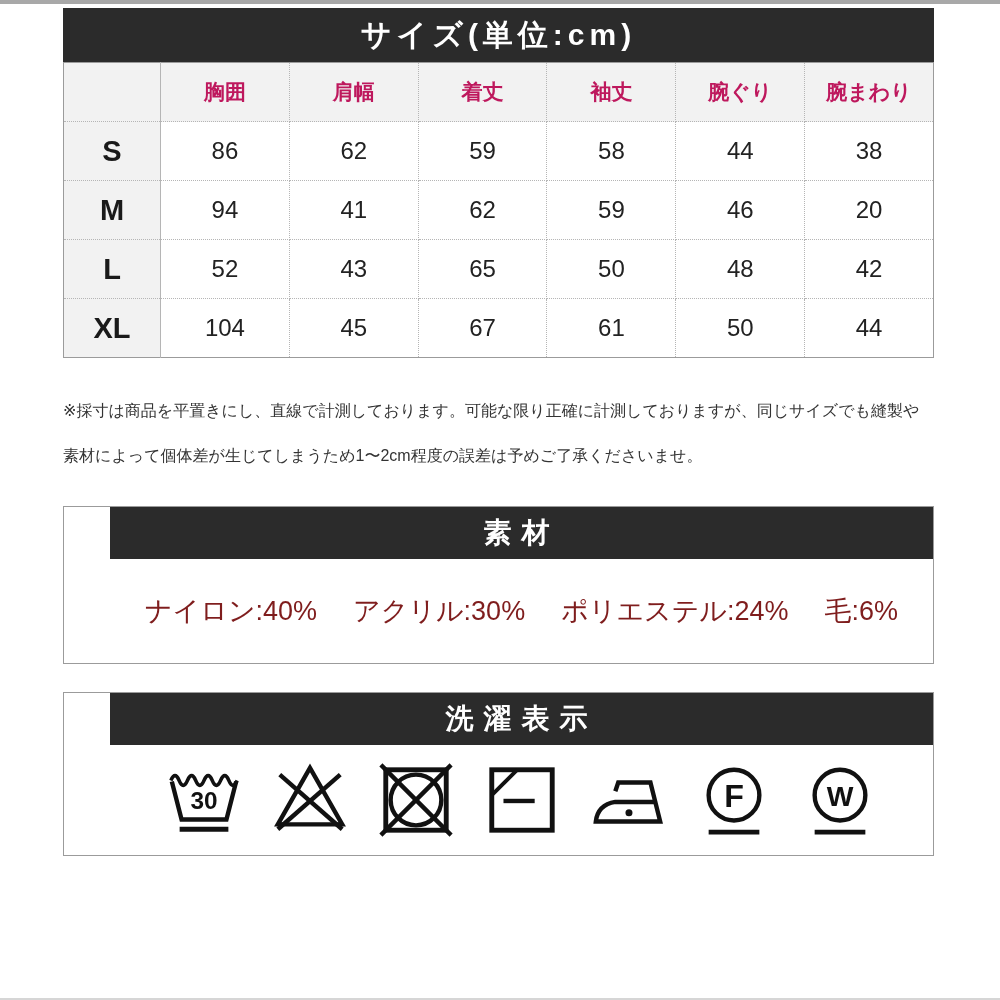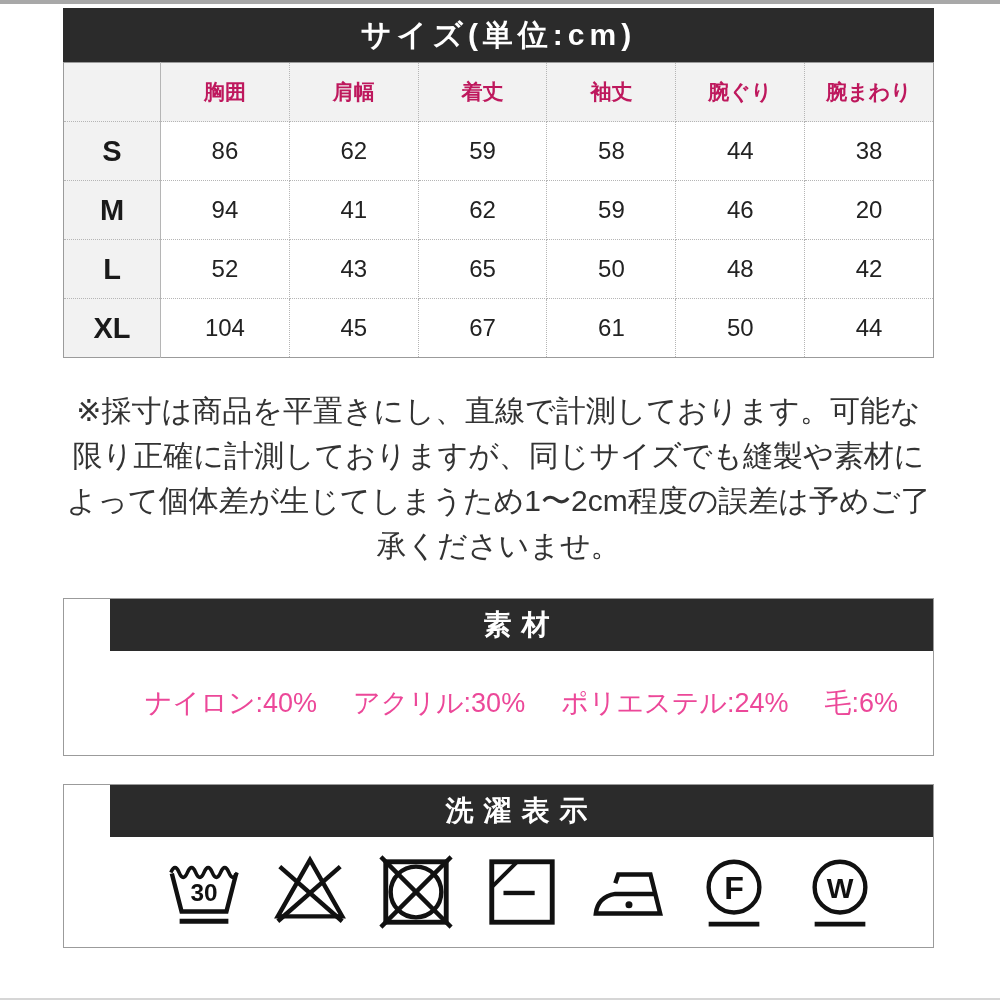--- a/index.html
+++ b/index.html
@@ -35,29 +35,29 @@
   .size-table thead th {
     background: #f2f2f2; font-size: 21px; font-weight: bold; color: #be185d;
   }
   .size-table tbody th {
     background: #f2f2f2; font-size: 29px; font-weight: bold; color: #1a1a1a;
     border-right: 1px solid #b5b5b5;
   }
   .size-table thead th.corner { border-right: 1px solid #b5b5b5; }
   .size-table td { background: #ffffff; font-size: 24px; color: #222; }
 
-  .note { margin-top: 30px; font-size: 30px; line-height: 45px; color: #333; width: 871px; text-align: center; }
+  .note { margin-top: 30px; font-size: 16px; line-height: 45px; color: #333; width: 871px; }
   .note.second { margin-top: 24px; }
 
   .box { margin-top: 28px; border: 1px solid #9b9b9b; padding-left: 46px; }
   .box-bar { height: 52px; line-height: 52px; font-size: 28px; letter-spacing: 10px; }
 
   .mat-body {
     height: 104px; display: flex; align-items: center; justify-content: center;
-    gap: 36px; font-size: 27px; color: #ec4899; background: #fff;
+    gap: 36px; font-size: 27px; color: #7f1d1d; background: #fff;
   }
 
   .care-body {
     height: 110px; display: flex; align-items: center; justify-content: center;
     gap: 28px; background: #fff;
   }
   .care-body svg { width: 78px; height: 78px; display: block; }
   .care-symbol { display: block; }
 </style>
 </head>

